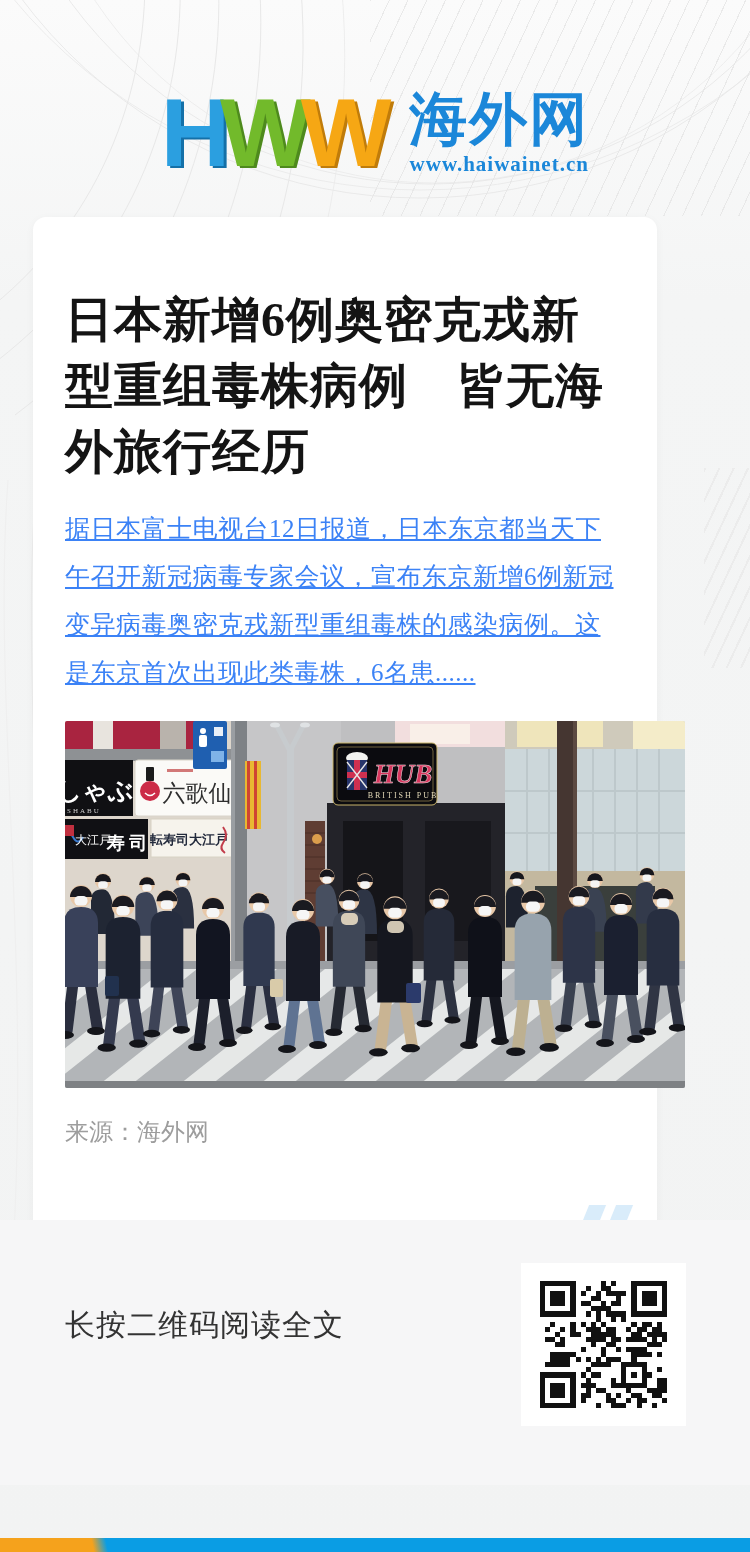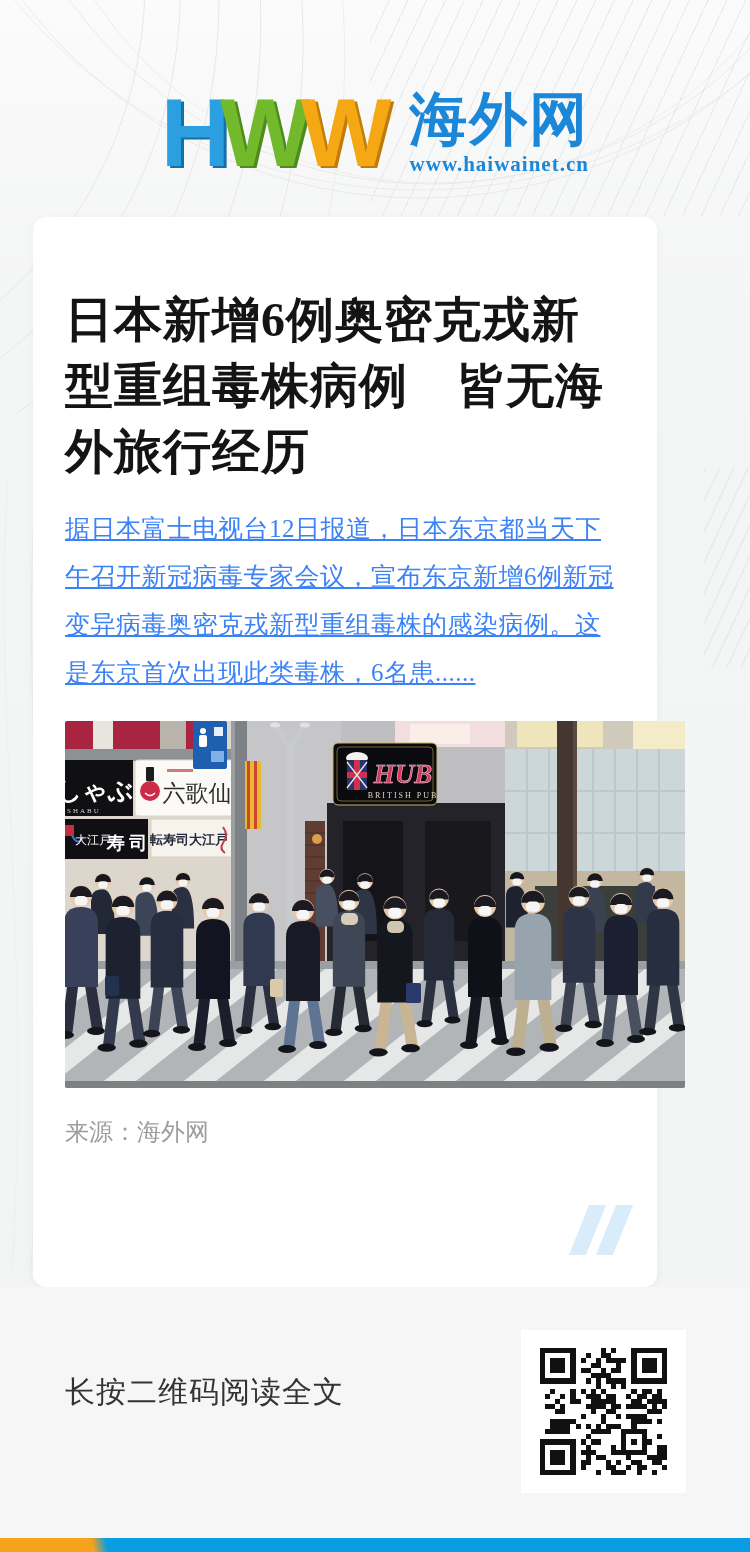--- a/index.html
+++ b/index.html
@@ -33,21 +33,21 @@
         background:#ffffff;border-radius:13px;box-shadow:0 2px 10px rgba(0,0,0,.04);}
   .card-inner{padding:0 32px;}
   .title{margin-top:70px;font-size:48px;line-height:66px;font-weight:bold;
          color:#141414;letter-spacing:1px;}
   .excerpt{margin-top:20px;font-size:25px;line-height:48px;color:#3b82f6;letter-spacing:.5px;text-decoration:underline;}
   .photo{display:block;margin-top:24px;width:620px;height:367px;border-radius:2px;}
   .source-row{margin-top:28px;font-size:24px;color:#9d9d9d;display:flex;}
   .quote-slashes{position:absolute;right:34px;top:988px;display:flex;gap:10px;}
   .quote-slashes span{display:block;width:17px;height:50px;background:#d9ecfa;transform:skewX(-22deg);}
   
-  .footer{position:absolute;left:0;top:1287px;width:750px;height:265px;background:#f6f6f7;}
+  .footer{position:absolute;left:0;top:1220px;width:750px;height:265px;background:#f6f6f7;}
   .footer-cta{position:absolute;left:65px;top:85px;font-size:30px;color:#333333;letter-spacing:1px;}
   .footer-share{position:absolute;left:65px;top:133px;font-size:26px;color:#aeaeae;white-space:pre-wrap;}
   .qr-box{position:absolute;left:521px;top:43px;width:165px;height:163px;background:#ffffff;
           display:flex;align-items:center;justify-content:center;}
   .bottom-bar{position:absolute;left:0;top:1538px;width:750px;height:14px;
               background:linear-gradient(78deg,#f5a21c 0 92px,#0a9de4 106px);}
   
   .photo text{font-family:"Liberation Serif","DejaVu Serif",serif;}
 </style>
 </head>

